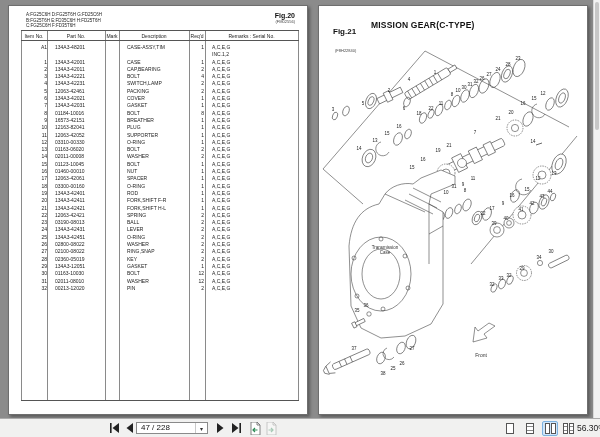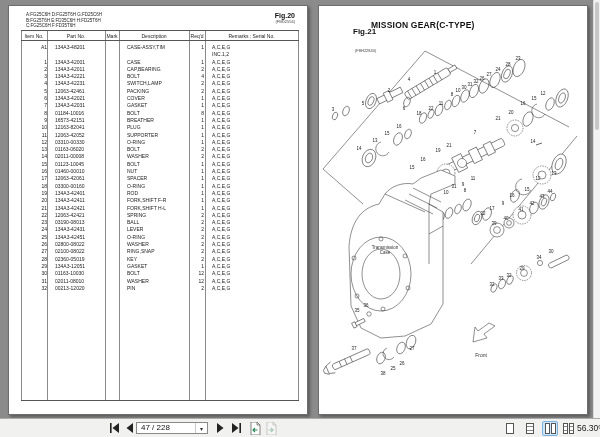--- a/index.html
+++ b/index.html
@@ -26,21 +26,21 @@
   .rows{position:absolute;left:0;top:13px;width:278px;}
   .trow{display:flex;height:7.3px;font-size:5px;line-height:7.3px;color:#222;white-space:nowrap;}
   .c-item{width:26px;text-align:right;padding-right:2px;}
   .c-part{width:58px;padding-left:6px;box-sizing:border-box;}
   .c-mark{width:14px;}
   .c-desc{width:70px;padding-left:6px;box-sizing:border-box;}
   .c-qty{width:16px;text-align:right;padding-right:3px;box-sizing:border-box;}
   .c-rem{padding-left:5px;}
 
   
-  .fig-block-r{position:absolute;left:14px;top:14px;margin-left:20px;}
+  .fig-block-r{position:absolute;left:14px;top:14px;}
   .fig-label-r{font-size:8px;font-weight:bold;color:#111;}
   .fig-code-r{font-size:4px;color:#444;margin-left:2px;}
   .fig-title{position:absolute;left:52px;top:14px;font-size:8.5px;font-weight:bold;color:#111;letter-spacing:.2px;}
   .diagram{position:absolute;left:0;top:0;width:270px;height:410px;}
   .callout{position:absolute;font-size:4.5px;color:#222;transform:translate(-50%,-50%);line-height:5px;}
   .dlabel{position:absolute;font-size:4.5px;color:#333;line-height:5px;text-align:center;transform:translate(-50%,0);}
   .dlabel.front{font-size:5px;}
 
   
   .vscroll{position:absolute;right:0;top:0;width:7px;height:418px;background:#f2f2f2;border-left:1px solid #d8d8d8;box-sizing:border-box;}

